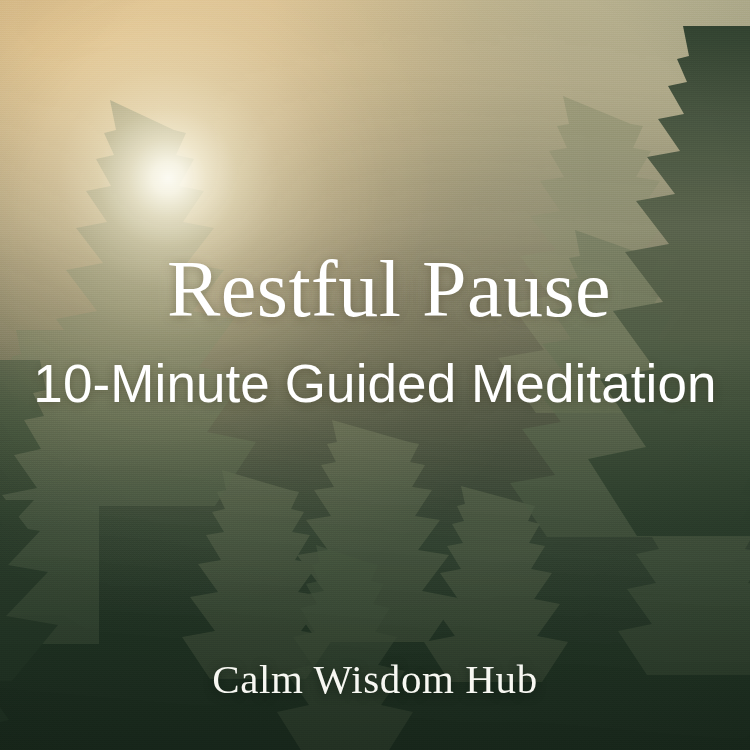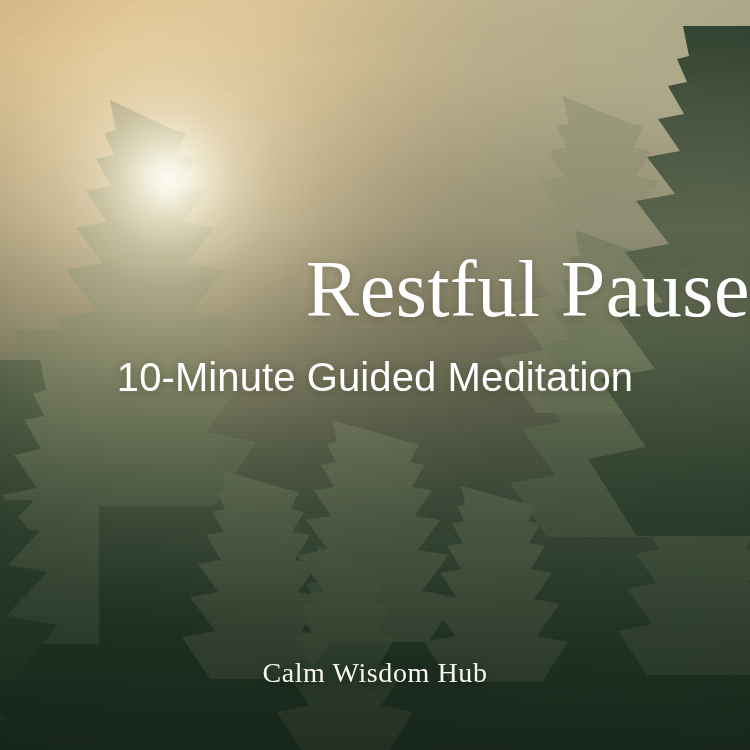--- a/index.html
+++ b/index.html
@@ -124,35 +124,35 @@
   
   #content{
     position:absolute;inset:0;
     display:flex;flex-direction:column;
     align-items:center;
     z-index:5;
   }
   #title{
     position:absolute;
     top:249px;left:0;right:0;
-    text-align:right;
+    text-align:center;
     font-family:"Liberation Serif",serif;
     font-size:80px;
     line-height:1;
     color:#ffffff;
     letter-spacing:0.5px;
     text-shadow:0 2px 10px rgba(70,60,35,.38), 0 0 26px rgba(255,250,235,.18);
     margin-left:28px;
   }
   #subtitle{
     position:absolute;
     top:357px;left:0;right:0;
     text-align:center;
     font-family:"Liberation Sans",sans-serif;
-    font-size:40px;
+    font-size:53px;
     line-height:1;
     font-weight:400;
     color:#ffffff;
     letter-spacing:0.1px;
     text-shadow:0 2px 9px rgba(60,55,30,.42);
   }
   #cta{
     position:absolute;
     top:434px;left:0;right:0;
     text-align:center;
@@ -162,21 +162,21 @@
     font-weight:400;
     color:#ffffff;
     letter-spacing:0.2px;
     text-shadow:0 2px 9px rgba(50,52,28,.45);
   }
   #brand{
     position:absolute;
     top:659px;left:0;right:0;
     text-align:center;
     font-family:"Liberation Serif",serif;
-    font-size:28px;
+    font-size:41px;
     line-height:1;
     color:#f7f7f2;
     letter-spacing:0.6px;
     text-shadow:0 2px 10px rgba(10,22,12,.55);
   }
 </style>
 </head>
 <body>
 
 <div id="poster">

